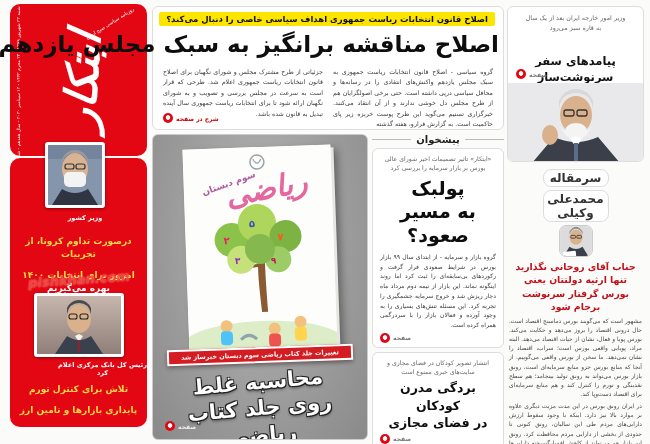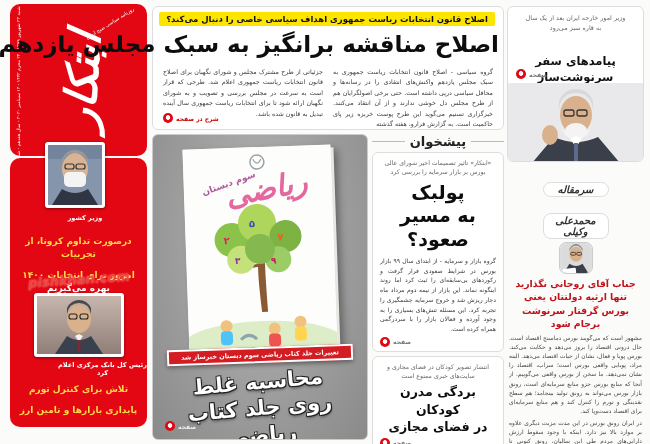--- a/index.html
+++ b/index.html
@@ -51,31 +51,31 @@
 
   
   .zarif{left:507px;top:6px;width:137px;height:156px;overflow:hidden;}
   .z-kicker{margin-top:7px;text-align:center;font-size:6.4px;color:#666;line-height:1.5;}
   .z-head{text-align:center;font-size:11.5px;font-weight:bold;color:#111;line-height:1.35;margin-top:21px;}
   .zarif .badge{position:absolute;left:8px;top:62px;}
   .zarif svg{position:absolute;left:0;top:76px;}
 
   
   .editorial{position:absolute;left:507px;top:166px;width:137px;height:274px;}
-  .ed-label{text-align:center;font-size:10px;font-weight:bold;color:#333;
-            border:1px solid #ddd;border-radius:8px;width:66px;margin:16px auto 2px;padding:1px 0;background:#fff;font-style:italic;}
+  .ed-label{text-align:center;font-size:12px;font-weight:bold;color:#333;
+            border:1px solid #ddd;border-radius:8px;width:66px;margin:3px auto 2px;padding:1px 0;background:#fff;}
   .ed-portrait{display:block;margin:3px auto;width:34px;height:32px;border:1px solid #ccc;border-radius:7px;}
   .ed-title{text-align:center;color:#c1111a;font-weight:bold;font-size:9.3px;line-height:1.45;margin:3px 2px;}
   .ed-body{font-size:5.9px;line-height:1.55;color:#444;text-align:justify;margin:3px 2px 0;}
 
   
   .pk{position:absolute;left:372px;top:134px;width:132px;}
   .pk-header{display:flex;align-items:center;gap:5px;margin-bottom:3px;}
   .pk-header .rule{flex:1;height:1px;background:#bbb;}
-  .pk-header .t{font-size:13px;font-weight:bold;color:#222;}
+  .pk-header .t{font-size:10px;font-weight:bold;color:#222;}
   .pk-item{background:#fff;border:1px solid #ddd;border-radius:6px;padding:5px 7px 4px;margin-bottom:4px;}
   .pk-kicker{font-size:6.2px;color:#666;text-align:center;line-height:1.5;}
   .pk-head-big{font-size:19px;font-weight:bold;color:#0d0d0d;text-align:center;line-height:1.25;margin:4px 0;}
   .pk-head{font-size:10.5px;font-weight:bold;color:#0d0d0d;text-align:center;line-height:1.4;margin:3px 0 2px;}
   .pk-body{font-size:6.1px;line-height:1.6;color:#3c3c3c;text-align:justify;margin-top:2px;}
 
   
   .photo-story{left:152px;top:134px;width:216px;height:306px;border:1px solid #ccc;
                background:radial-gradient(ellipse at 50% 35%,#b9b9b9 0%,#9b9b9b 60%,#8a8a8a 100%);
                overflow:hidden;}

